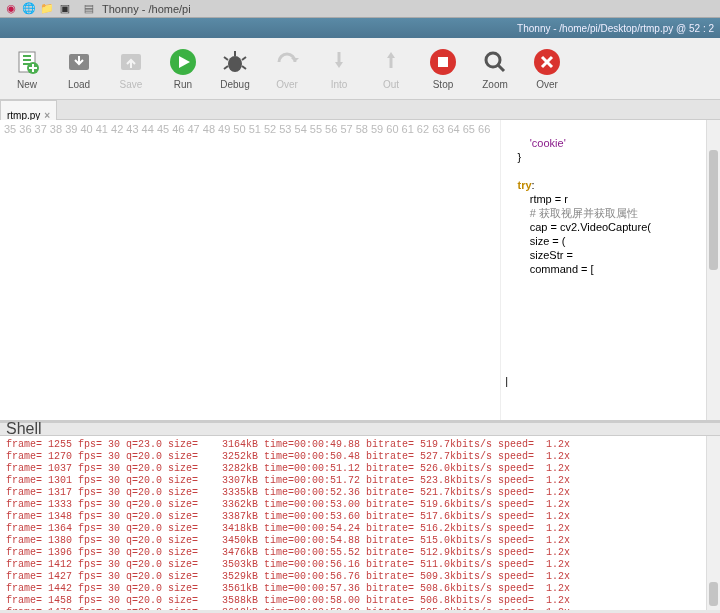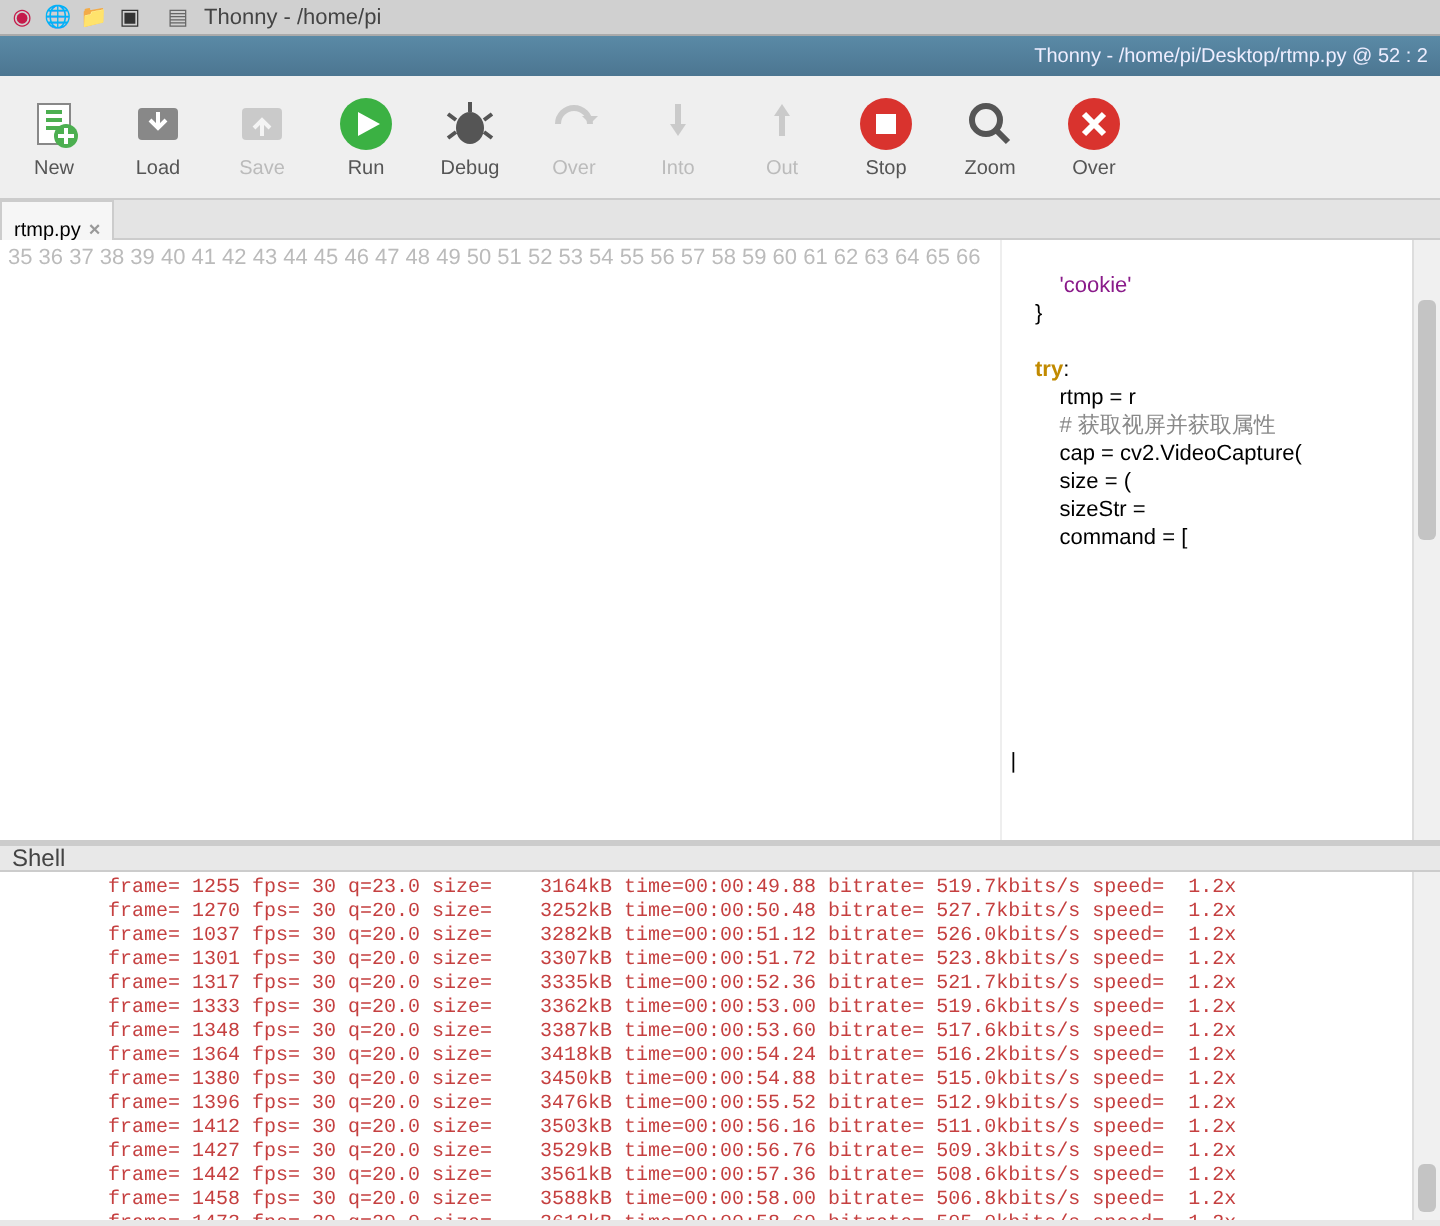--- a/index.html
+++ b/index.html
@@ -19,24 +19,24 @@
   .tab .x { color:#999; font-weight:bold; cursor:pointer; }
   .editor { display:flex; height:300px; background:#fff; font-family: Liberation Sans, sans-serif; font-size:11px; line-height:14px; overflow:hidden; position:relative; }
   .gutter { background:#fff; color:#bbb; text-align:right; padding:2px 10px 2px 4px; user-select:none; border-right:1px solid #eee; }
   .code { padding:2px 4px; white-space:pre; overflow:hidden; flex:1; }
   .c-str { color:#8a1b8a; }
   .c-kw  { color:#c18a00; font-weight:bold; }
   .c-cmt { color:#888; }
   .editor .vsb, .shellwrap .vsb { position:absolute; right:0; top:0; bottom:0; width:14px; background:#f0f0f0; border-left:1px solid #ddd; }
   .editor .vsb .thumb { position:absolute; left:2px; right:2px; top:30px; height:120px; background:#c4c4c4; border-radius:3px; }
   .shellwrap .vsb .thumb { position:absolute; left:2px; right:2px; bottom:4px; height:24px; background:#c4c4c4; border-radius:3px; }
-  .shellhdr { height:16px; background:#e8e8e8; border-top:3px solid #ccc; border-bottom:1px solid #ccc; padding:0 6px; font-size:12px; color:#444; display:flex; align-items:center; }
+  .shellhdr { height:16px; background:#e8e8e8; border-top:3px solid #ccc; border-bottom:1px solid #ccc; padding:0 6px; font-size:16px; color:#444; display:flex; align-items:center; }
   .shellwrap { position:relative; height:174px; background:#fff; font-family: Consolas, "Courier New", monospace; font-size:10px; line-height:12px; overflow:hidden; }
   .shell { padding:3px 6px; white-space:pre; }
-  .sl { color:#c54040;margin-left:48px; }
+  .sl { color:#c54040; }
   .watermark { position:absolute; right:14px; bottom:40px; color:rgba(130,130,130,0.55); font-size:16px; font-weight:bold; pointer-events:none; text-shadow:0 0 2px #fff; }
 </style>
 </head>
 <body>
 
 <div class="taskbar">
   <span class="task-ico" style="color:#c51a4a">◉</span>
   <span class="task-ico" style="color:#2a6bd6">🌐</span>
   <span class="task-ico" style="color:#d7b45a">📁</span>
   <span class="task-ico" style="color:#333">▣</span>

